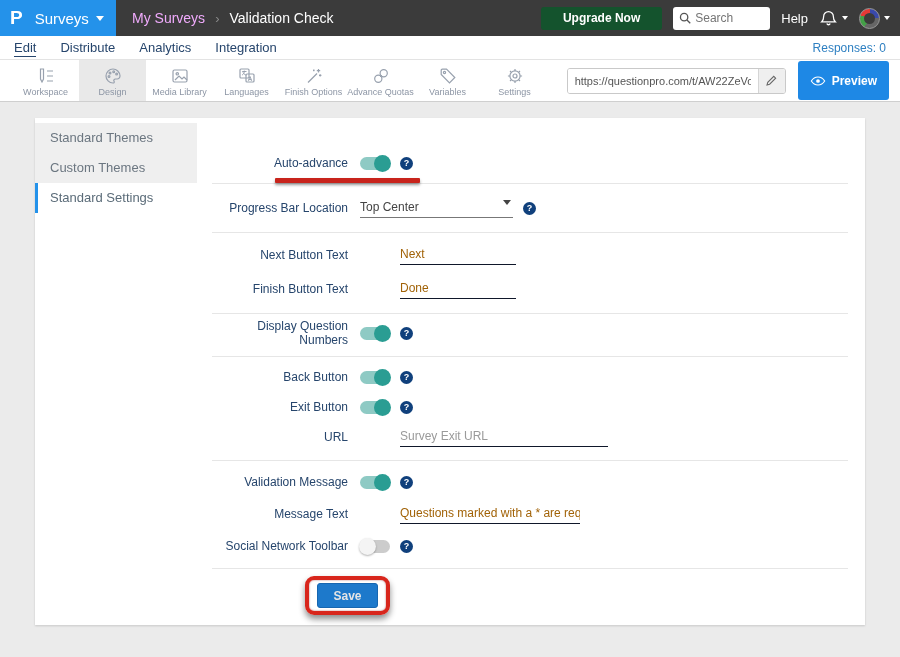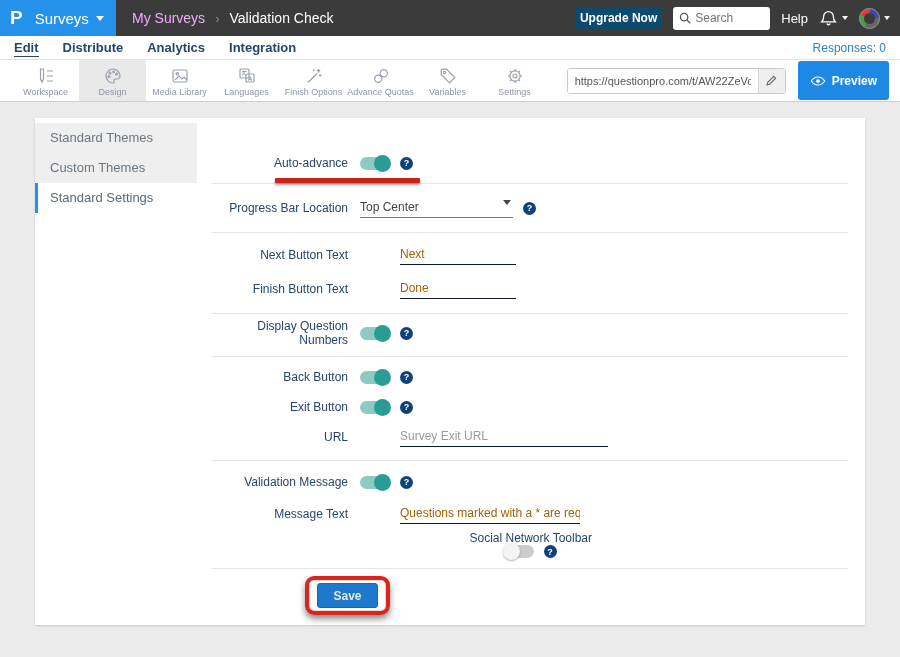--- a/index.html
+++ b/index.html
@@ -10,31 +10,31 @@
   .logo-area { width:116px; height:36px; background:#2492ea; display:flex; align-items:center; padding:0 10px; color:#fff; cursor:pointer; flex-shrink:0; }
   .logo-glyph { font-size:19px; font-weight:bold; margin-right:12px; }
   .product-label { font-size:15px; }
   .caret { width:0; height:0; border-left:4px solid transparent; border-right:4px solid transparent; border-top:5px solid #fff; display:inline-block; margin-left:7px; }
   .caret.small { border-top-width:4px; border-left-width:3.5px; border-right-width:3.5px; margin-left:4px; }
   .breadcrumb { display:flex; align-items:center; margin-left:16px; font-size:14px; gap:10px; }
   .crumb-parent { color:#f0abfc; cursor:pointer; }
   .crumb-sep { color:#8a8a8a; font-size:13px; }
   .crumb-current { color:#ffffff; }
   .topbar-right { margin-left:auto; display:flex; align-items:center; gap:11px; padding-right:10px; }
-  .upgrade-btn { background:#0c4a6e; color:#fff; font-size:12px; font-weight:bold; border:none; border-radius:3px; height:23px; padding:0 5px; cursor:pointer; }
+  .upgrade-btn { background:#14532d; color:#fff; font-size:12px; font-weight:bold; border:none; border-radius:3px; height:23px; padding:0 22px; cursor:pointer; }
   .search-box { background:#fff; border-radius:3px; height:23px; width:97px; display:flex; align-items:center; padding:0 5px; }
   .search-box input { border:none; outline:none; width:70px; font-size:12px; color:#333; font-family:"Liberation Sans",sans-serif; }
   .help-link { color:#fff; font-size:13px; cursor:pointer; }
   .bell-wrap, .avatar-wrap { display:flex; align-items:center; cursor:pointer; }
   .avatar { width:21px; height:21px; border-radius:50%; background:conic-gradient(from 210deg, #43a047 0 22%, #e53935 22% 42%, #3949ab 42% 65%, #666 65% 100%); position:relative; border:1px solid #999; }
   .avatar::after { content:""; position:absolute; left:4px; top:4px; width:11px; height:11px; border-radius:50%; background:#3b3b3b; }
 
   
   .navrow { height:24px; background:#fff; display:flex; align-items:center; padding:0 14px; border-bottom:1px solid #e3e3e3; }
-  .nav-tab { font-size:13px; font-weight:bold; color:#26456c; margin-right:24px; cursor:pointer; padding:1px 0; }
+  .nav-tab { font-size:13px; font-weight:normal; color:#26456c; margin-right:24px; cursor:pointer; padding:1px 0; }
   .nav-tab.active { border-bottom:1.5px solid #26456c; }
   .responses { margin-left:auto; font-size:12px; color:#2d7fc1; }
 
   
   .toolbar { height:42px; background:#fff; border-bottom:1px solid #cfcfcf; display:flex; align-items:stretch; padding-left:12px; }
   .titem { width:67px; display:flex; flex-direction:column; align-items:center; justify-content:center; gap:1px; cursor:pointer; padding-top:2px; }
   .titem.active { background:#e9e9e9; }
   .ticon svg { display:block; }
   .tlabel { font-size:9px; color:#8d96a5; white-space:nowrap; }
   .toolbar-right { margin-left:auto; display:flex; align-items:center; gap:12px; padding-right:11px; }
@@ -85,21 +85,21 @@
   .r-finish { margin-top:2px; height:32px; }
   .d3 { margin-top:8px; }
   .r-dqn { margin-top:4px; height:30px; }
   .d4 { margin-top:8px; }
   .r-back { margin-top:5px; height:30px; }
   .r-exit { height:30px; }
   .r-url { height:30px; }
   .d5 { margin-top:8px; }
   .r-vmsg { margin-top:6px; height:30px; }
   .r-mtext { margin-top:2px; height:30px; }
-  .r-social { margin-top:2px; height:30px;flex-direction:column; }
+  .r-social { margin-top:2px; height:30px; }
   .d6 { margin-top:7px; }
 </style>
 </head>
 <body>
 
 <div class="topbar">
   <div class="logo-area">
     <span class="logo-glyph">P</span>
     <span class="product-label">Surveys</span>
     <span class="caret"></span>

